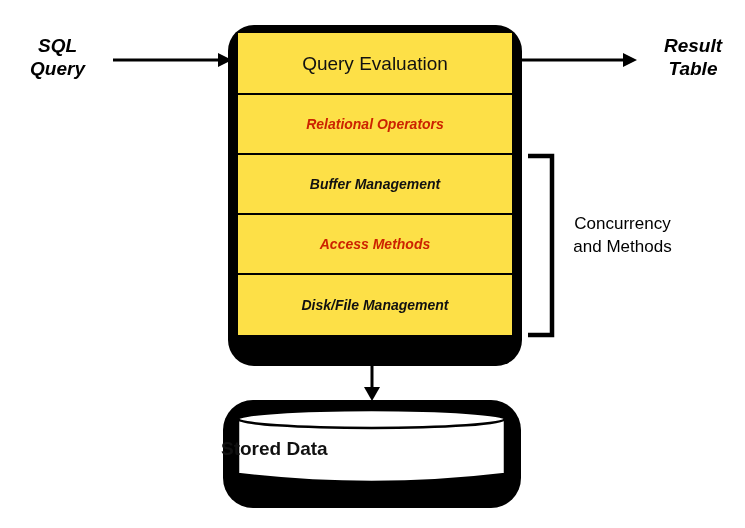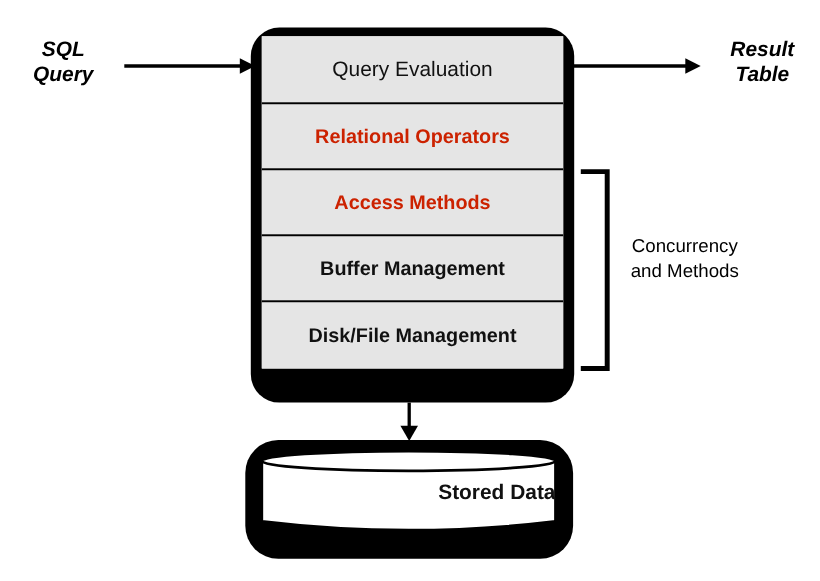--- a/index.html
+++ b/index.html
@@ -44,63 +44,64 @@
   }
   .stack-inner {
     position: absolute;
     left: 10px; top: 8px;
     width: 274px; height: 302px;
     background: #ffffff;
   }
   .stack-row {
     width: 100%;
     height: 60px;
-    background: #e5e5e5;
+    background: #fde047;
     border-bottom: 2px solid #000000;
     display: flex;
     flex-direction: column;
     align-items: center;
     justify-content: center;
     text-align: center;
   }
   .stack-row:last-child { border-bottom: none; }
   .stack-row.header { height: 62px; }
   .header-title {
     font-size: 19px;
     line-height: 23px;
     color: #111111;
   }
   .header-subtitle {
     font-size: 16px;
     line-height: 19px;
     color: #111111;
   }
   .layer-label {
-    font-size: 18px;
+    font-size: 14px;
     font-weight: bold;
     color: #111111;
+    font-style: italic;
   }
 
   
   .concurrency-label {
     position: absolute;
     left: 550px; top: 212px;
     width: 145px;
     text-align: center;
     font-size: 17px;
     line-height: 23px;
     color: #000000;
   }
 
   
   .stored-data-label {
     position: absolute;
-    left: 238px; top: 438px;
+    left: 221px; top: 438px;
     width: 267px;
-    text-align: right;
+    text-align: left;
     font-size: 19px;
     font-weight: bold;
     color: #111111;
   }
 </style>
 </head>
 <body>
 
 <div class="canvas">
 
@@ -142,24 +143,24 @@
 
   <div class="stack-outer">
     <div class="stack-inner">
       <div class="stack-row header">
         <div class="header-title">Query Evaluation</div>
       </div>
       <div class="stack-row">
         <div class="layer-label" style="color: rgb(204, 34, 0);">Relational Operators</div>
       </div>
       <div class="stack-row">
-        <div class="layer-label" style="color: rgb(204, 34, 0);">Access Methods</div>
+        <div class="layer-label" style="color: rgb(17, 17, 17);">Buffer Management</div>
       </div>
       <div class="stack-row">
-        <div class="layer-label" style="color: rgb(17, 17, 17);">Buffer Management</div>
+        <div class="layer-label" style="color: rgb(204, 34, 0);">Access Methods</div>
       </div>
       <div class="stack-row">
         <div class="layer-label" style="color: rgb(17, 17, 17);">Disk/File Management</div>
       </div>
     </div>
   </div>
 
   <div class="concurrency-label">
     <div>Concurrency</div>
     <div>and Methods</div>

